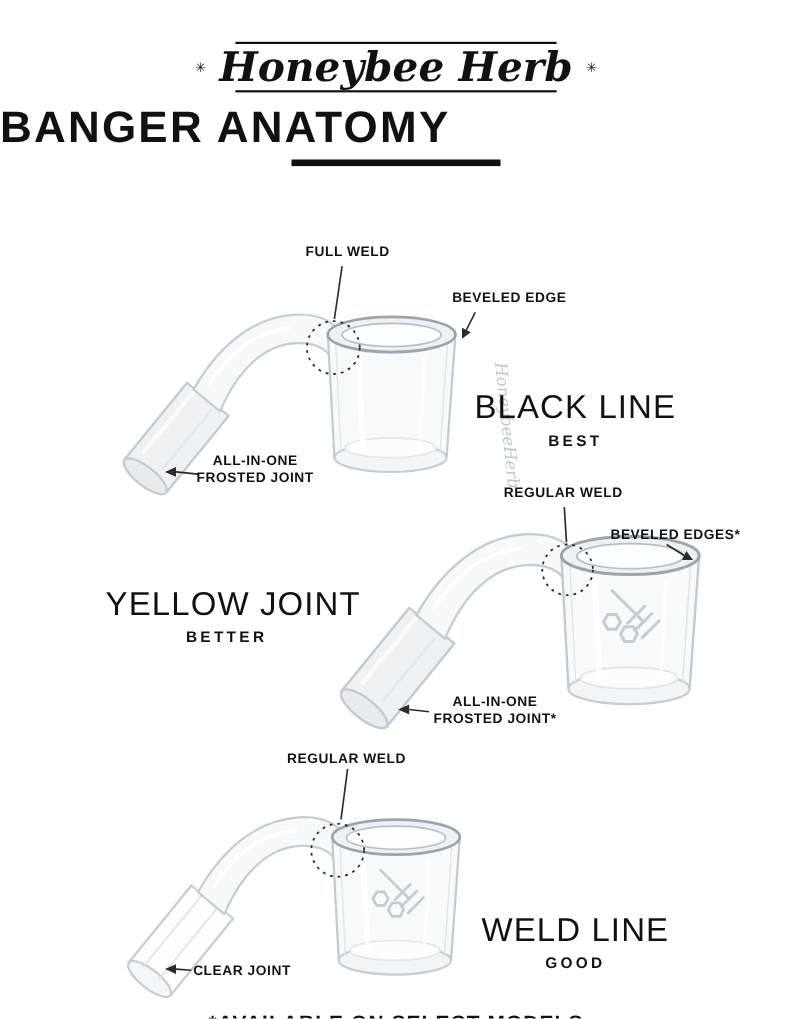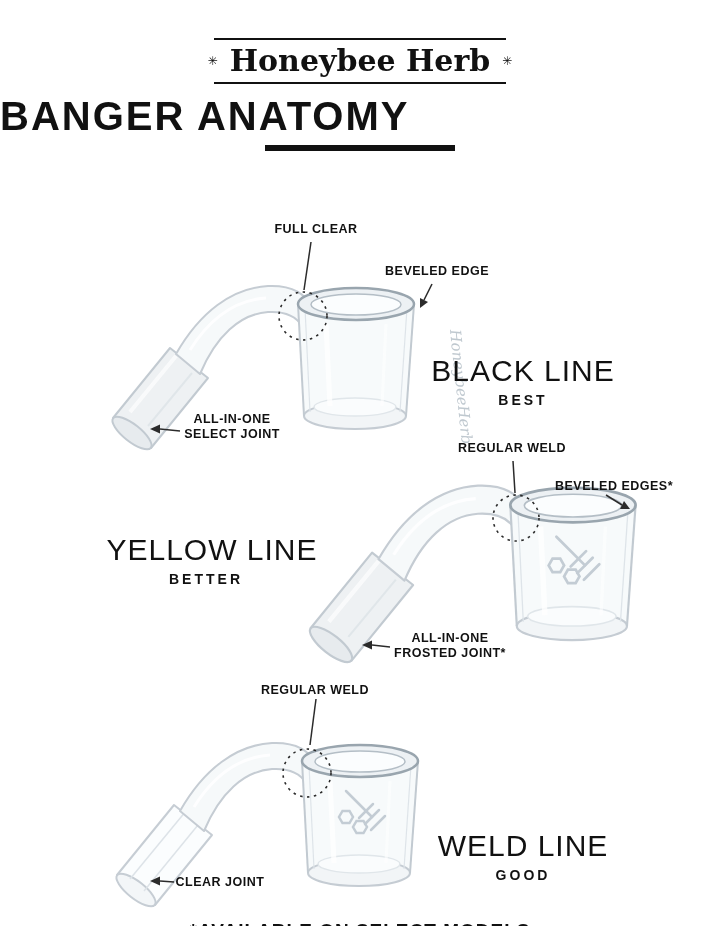--- a/index.html
+++ b/index.html
@@ -4,21 +4,21 @@
 <style>
   html,body{margin:0;padding:0;}
   body{
     width:720px;height:926px;background:#ffffff;color:#111;
     font-family:"Liberation Sans", sans-serif;position:relative;overflow:hidden;
   }
   .header{height:170px;}
   .logo-wrap{width:292px;margin:38px auto 0;}
   .rule{height:2px;background:#111;}
   .logo-row{display:flex;align-items:center;justify-content:center;gap:12px;padding:2px 0;}
-  .logo-text{font-family:"DejaVu Serif", serif;font-weight:700;font-size:30px;line-height:38px;white-space:nowrap;}
+  .logo-text{font-family:"DejaVu Serif", serif;font-style:italic;font-weight:700;font-size:37px;line-height:38px;white-space:nowrap;}
   .bee{font-size:12px;line-height:12px;}
   .title{margin-top:10px;text-align:left;font-size:40px;font-weight:900;letter-spacing:2px;white-space:nowrap;}
   .title-underline{width:190px;height:6px;background:#111;margin:6px auto 0;}
   .scene{position:relative;}
   .scene > svg{position:absolute;left:0;top:0;overflow:visible;}
   .s1{height:225px;}
   .s2{height:250px;}
   .s3{height:225px;}
   .label{
     position:absolute;transform:translateX(-50%);
@@ -103,47 +103,47 @@
       <use href="#banger-body"></use>
       <text class="etch-text" transform="translate(356,102) rotate(84)">HoneybeeHerb</text>
     </g>
     <circle class="dotted" cx="303" cy="108" r="24"></circle>
     <path class="leader" d="M 311,34 L 304,82"></path>
     <path class="leader" d="M 432,76 L 424,92"></path>
     <polygon class="arrow" points="420,100 420,90 428,94"></polygon>
     <path class="leader" d="M 180,223 L 160,221"></path>
     <polygon class="arrow" points="150,221 160,216.5 160,225.5"></polygon>
   </svg>
-  <div class="label" style="left:316px;top:14px">FULL CLEAR</div>
-  <div class="label" style="left:437px;top:56px">BEVELED EDGE</div>
+  <div class="label" style="left:316px;top:14px">FULL WELD</div>
+  <div class="label" style="left:463px;top:56px">BEVELED EDGE</div>
   <div class="tier" style="left:523px;top:146px">BLACK LINE</div>
   <div class="grade" style="left:523px;top:184px">BEST</div>
   <div class="label" style="left:232px;top:204px">
     <div>ALL-IN-ONE</div>
-    <div>SELECT JOINT</div>
+    <div>FROSTED JOINT</div>
   </div>
 </div>
 
 <div class="scene s2">
   <svg width="720" height="250" viewBox="0 0 720 250">
     <g transform="translate(290,-10) scale(1.08)">
       <use href="#joint-frosted"></use>
       <use href="#banger-body"></use>
     </g>
     <use href="#logo-dipper" transform="translate(541,95) scale(1.1)"></use>
     <circle class="dotted" cx="516" cy="85" r="23"></circle>
     <path class="leader" d="M 513,28 L 515,60"></path>
     <path class="leader" d="M 606,62 L 622,72"></path>
     <polygon class="arrow" points="630,76 620,76 624,68"></polygon>
     <path class="leader" d="M 390,214 L 372,212"></path>
     <polygon class="arrow" points="362,212 372,207.5 372,216.5"></polygon>
   </svg>
   <div class="label" style="left:512px;top:8px">REGULAR WELD</div>
   <div class="label" style="left:614px;top:46px">BEVELED EDGES*</div>
-  <div class="tier" style="left:212px;top:100px">YELLOW LINE</div>
+  <div class="tier" style="left:212px;top:100px">YELLOW JOINT</div>
   <div class="grade" style="left:206px;top:138px">BETTER</div>
   <div class="label" style="left:450px;top:198px">
     <div>ALL-IN-ONE</div>
     <div>FROSTED JOINT*</div>
   </div>
 </div>
 
 <div class="scene s3">
   <svg width="720" height="225" viewBox="0 0 720 225">
     <g transform="translate(98,2)">

